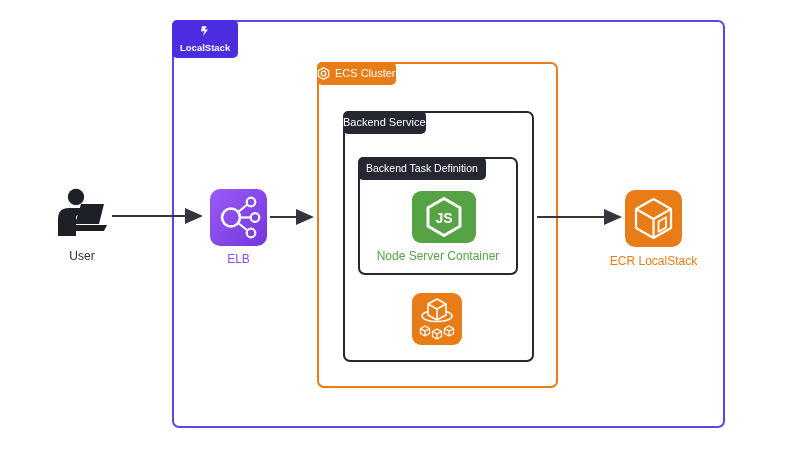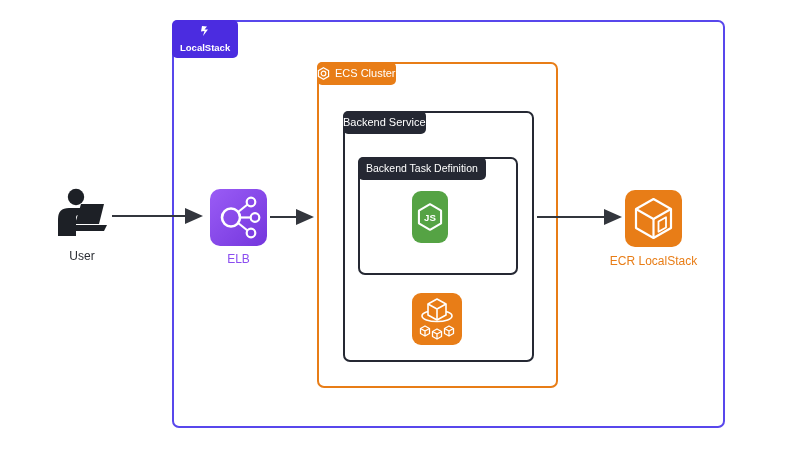--- a/index.html
+++ b/index.html
@@ -18,21 +18,21 @@
     color:#fff;font-size:11px;line-height:1.2;padding:5px 0;border-radius:5px;
     white-space:nowrap;z-index:3;
   }
   .badge.localstack{left:172px;top:20px;background:#4b2ce0;font-weight:bold;font-size:9.5px;padding:5px 8px;flex-direction:column;}
   .badge.ecsb{left:317px;top:62px;background:#e87d17;}
   .badge.svcb{left:343px;top:111px;background:#252833;}
   .badge.taskb{left:358px;top:157px;background:#252833;font-size:10.5px;padding:5px 8px;}
 
   .icon-tile{position:absolute;border-radius:10px;display:flex;align-items:center;justify-content:center;z-index:2;}
   .tile-elb{left:210px;top:189px;width:57px;height:57px;background:linear-gradient(135deg,#9a5cf5,#7436dd);}
-  .tile-node{left:412px;top:191px;width:36px;height:52px;background:#55a344;border-radius:9px;text-align:right;}
+  .tile-node{left:412px;top:191px;width:64px;height:52px;background:#55a344;border-radius:9px;text-align:right;}
   .tile-ecssvc{left:412px;top:293px;width:50px;height:52px;background:#e87d17;border-radius:9px;}
   .tile-ecr{left:625px;top:190px;width:57px;height:57px;background:#e87d17;}
 
   .node-label{position:absolute;text-align:center;font-size:12px;z-index:2;}
   .lbl-user{left:40px;top:249px;width:84px;color:#2a2d33;}
   .lbl-elb{left:210px;top:252px;width:57px;color:#8b4df0;}
   .lbl-node{left:360px;top:249px;width:156px;color:#55a344;}
   .lbl-ecr{left:597px;top:254px;width:113px;color:#e87d17;}
 
   .user-icon{position:absolute;left:56px;top:188px;width:52px;height:50px;z-index:2;}
@@ -99,20 +99,21 @@
     </svg>
   </div>
   <div class="node-label lbl-elb">ELB</div>
 
   <div class="icon-tile tile-node">
     <svg width="52" height="52" viewBox="0 0 52 52">
       <polygon points="26,7.5 42,16.8 42,35.2 26,44.5 10,35.2 10,16.8" fill="none" stroke="#ffffff" stroke-width="3" stroke-linejoin="round"></polygon>
       <text x="26" y="31.5" text-anchor="middle" font-family="Liberation Sans, sans-serif" font-size="14" font-weight="bold" fill="#ffffff">JS</text>
     </svg>
   </div>
+  <div class="node-label lbl-node">Node Server Container</div>
 
   <div class="icon-tile tile-ecssvc">
     <svg width="50" height="52" viewBox="0 0 50 52">
       <ellipse cx="25" cy="23" rx="15" ry="5.5" fill="none" stroke="#ffffff" stroke-width="1.6"></ellipse>
       <path d="M25 6 L34 11 L34 22 L25 27 L16 22 L16 11 Z" fill="#e87d17" stroke="#ffffff" stroke-width="1.6" stroke-linejoin="round"></path>
       <path d="M16 11 L25 16 L34 11 M25 16 L25 27" fill="none" stroke="#ffffff" stroke-width="1.6" stroke-linejoin="round"></path>
       <g fill="#e87d17" stroke="#ffffff" stroke-width="1.3" stroke-linejoin="round">
         <path d="M13 33 L17.5 35.5 L17.5 40.5 L13 43 L8.5 40.5 L8.5 35.5 Z"></path>
         <path d="M8.5 35.5 L13 38 L17.5 35.5 M13 38 L13 43" fill="none"></path>
         <path d="M25 36 L29.5 38.5 L29.5 43.5 L25 46 L20.5 43.5 L20.5 38.5 Z"></path>

